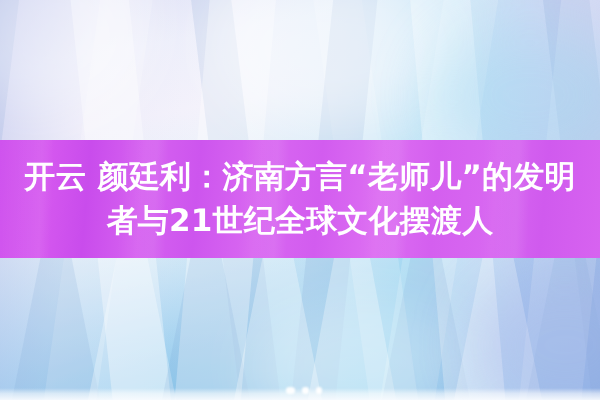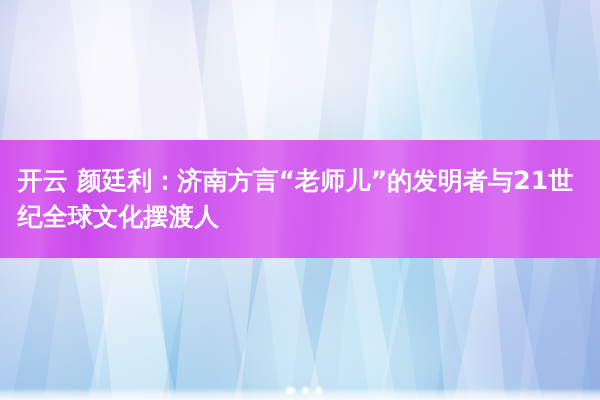--- a/index.html
+++ b/index.html
@@ -167,26 +167,26 @@
         rgba(255,255,255,0.00) 100%);
     pointer-events: none;
   }
 
   .title-text {
     position: relative;
     z-index: 2;
     width: 565px;
     margin: 0;
     padding: 0 6px;
-    text-align: left;
+    text-align: center;
     color: #ffffff;
     font-family: "DejaVu Sans", "Liberation Sans", sans-serif;
     font-weight: bold;
-    font-size: 25px;
-    line-height: 36px;
+    font-size: 31px;
+    line-height: 44px;
     letter-spacing: 0.2px;
     text-rendering: geometricPrecision;
   }
 </style>
 </head>
 <body>
 
 <div class="banner">
 
   <div class="bg-layer bg-base"></div>

